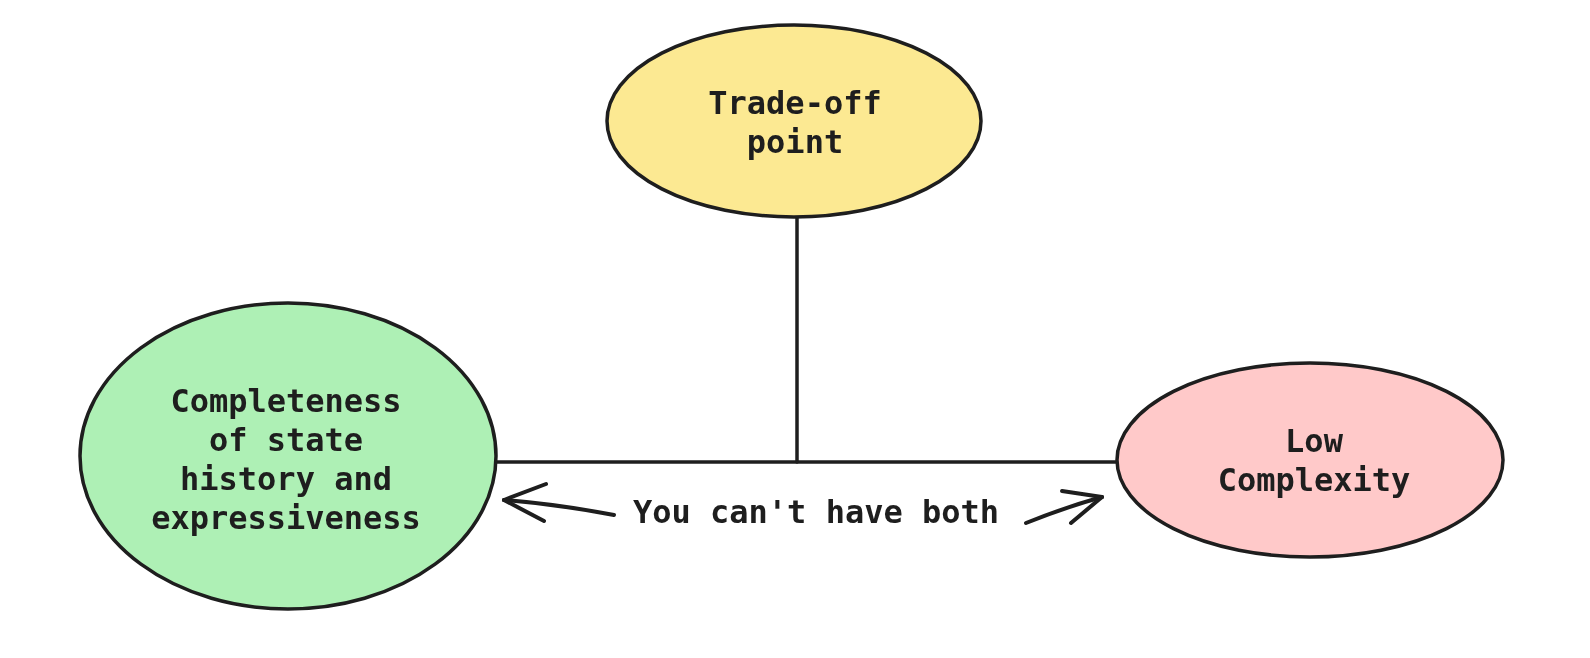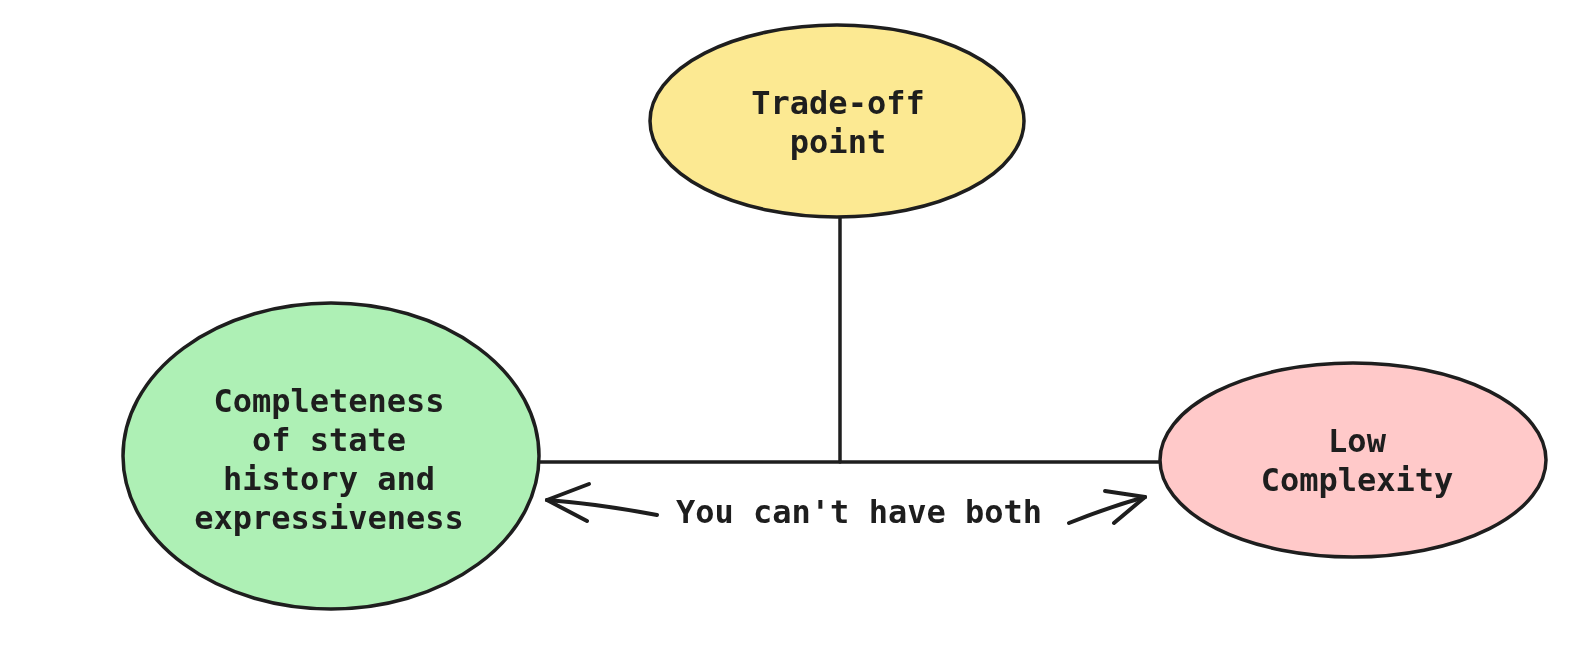--- a/index.html
+++ b/index.html
@@ -7,21 +7,20 @@
     padding: 0;
     width: 1590px;
     height: 658px;
     background: #ffffff;
     overflow: hidden;
   }
   .diagram-wrap {
     width: 1274px;
     height: 658px;
     position: relative;
-    padding-left: 43px;
   }
   svg text {
     font-family: "DejaVu Sans Mono", "Liberation Mono", monospace;
     font-size: 32px;
     font-weight: 600;
     fill: #1e1e1e;
   }
   svg .shape {
     stroke: #1e1e1e;
     stroke-width: 3.5;

